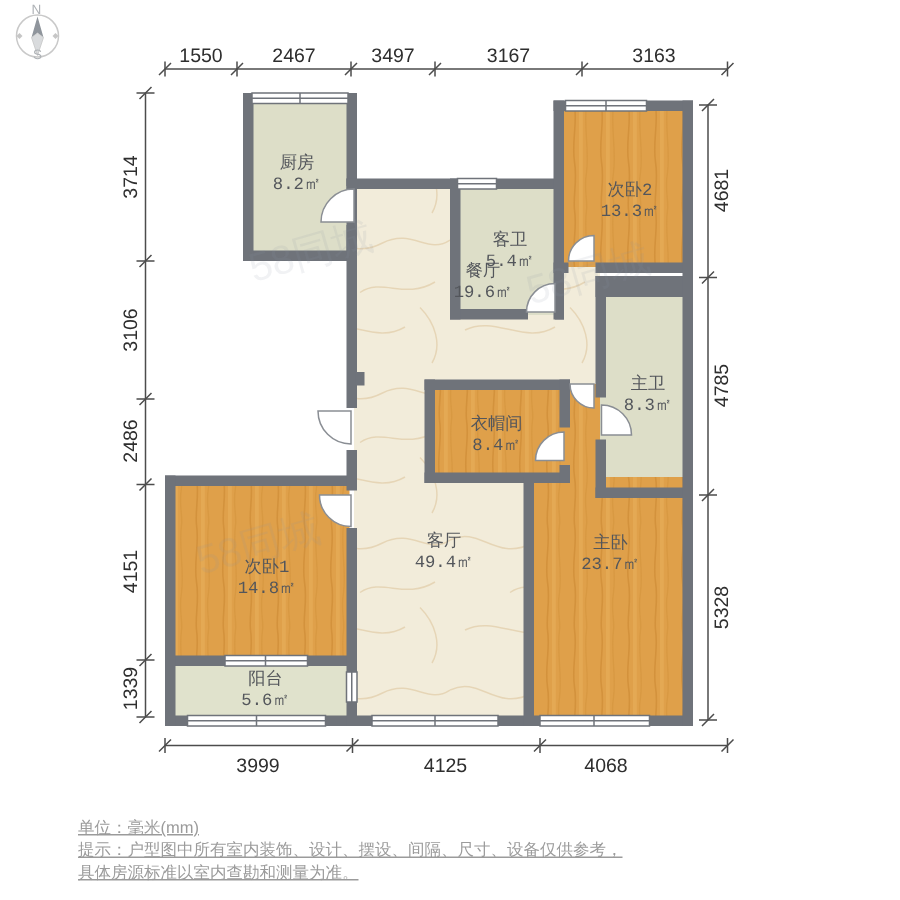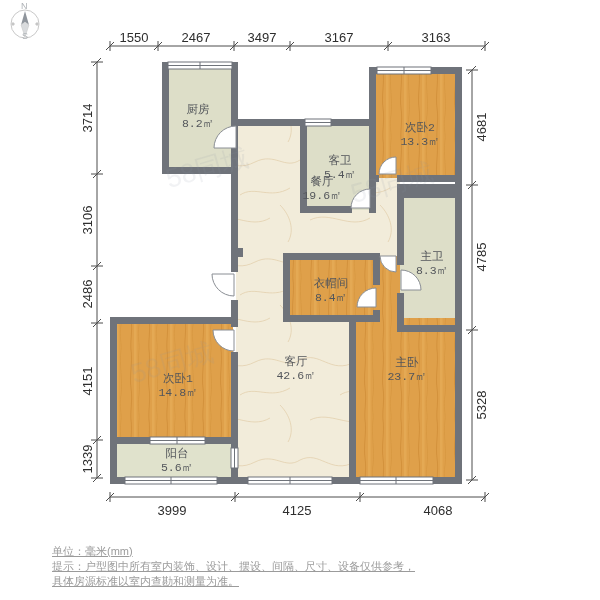--- a/index.html
+++ b/index.html
@@ -186,21 +186,21 @@
   <div class="room-label" style="left:432px;top:264px">
     <span>主卫</span>
     <span>8.3㎡</span>
   </div>
   <div class="room-label" style="left:331px;top:291px">
     <span>衣帽间</span>
     <span>8.4㎡</span>
   </div>
   <div class="room-label" style="left:296px;top:369px">
     <span>客厅</span>
-    <span>42.6㎡</span>
+    <span>49.4㎡</span>
   </div>
   <div class="room-label" style="left:407px;top:370px">
     <span>主卧</span>
     <span>23.7㎡</span>
   </div>
   <div class="room-label" style="left:178px;top:386px">
     <span>次卧1</span>
     <span>14.8㎡</span>
   </div>
   <div class="room-label" style="left:177px;top:461px">
@@ -219,19 +219,19 @@
   <span class="dim vert" style="left:87px;top:294px">2486</span>
   <span class="dim vert" style="left:87px;top:381px">4151</span>
   <span class="dim vert" style="left:87px;top:459px">1339</span>
 
   <span class="dim vert" style="left:481px;top:127px">4681</span>
   <span class="dim vert" style="left:481px;top:257px">4785</span>
   <span class="dim vert" style="left:481px;top:405px">5328</span>
 
   <span class="dim" style="left:172px;top:510px">3999</span>
   <span class="dim" style="left:297px;top:510px">4125</span>
-  <span class="dim" style="left:438px;top:510px">4068</span>
+  <span class="dim" style="left:404px;top:510px">4068</span>
 
   <span class="footer-line" style="top:544px">单位：毫米(mm)</span>
   <span class="footer-line" style="top:574px">具体房源标准以室内查勘和测量为准。</span>
   <span class="footer-line" style="top:559px">提示：户型图中所有室内装饰、设计、摆设、间隔、尺寸、设备仅供参考，</span>
 
 </div>
 
 </body></html>

